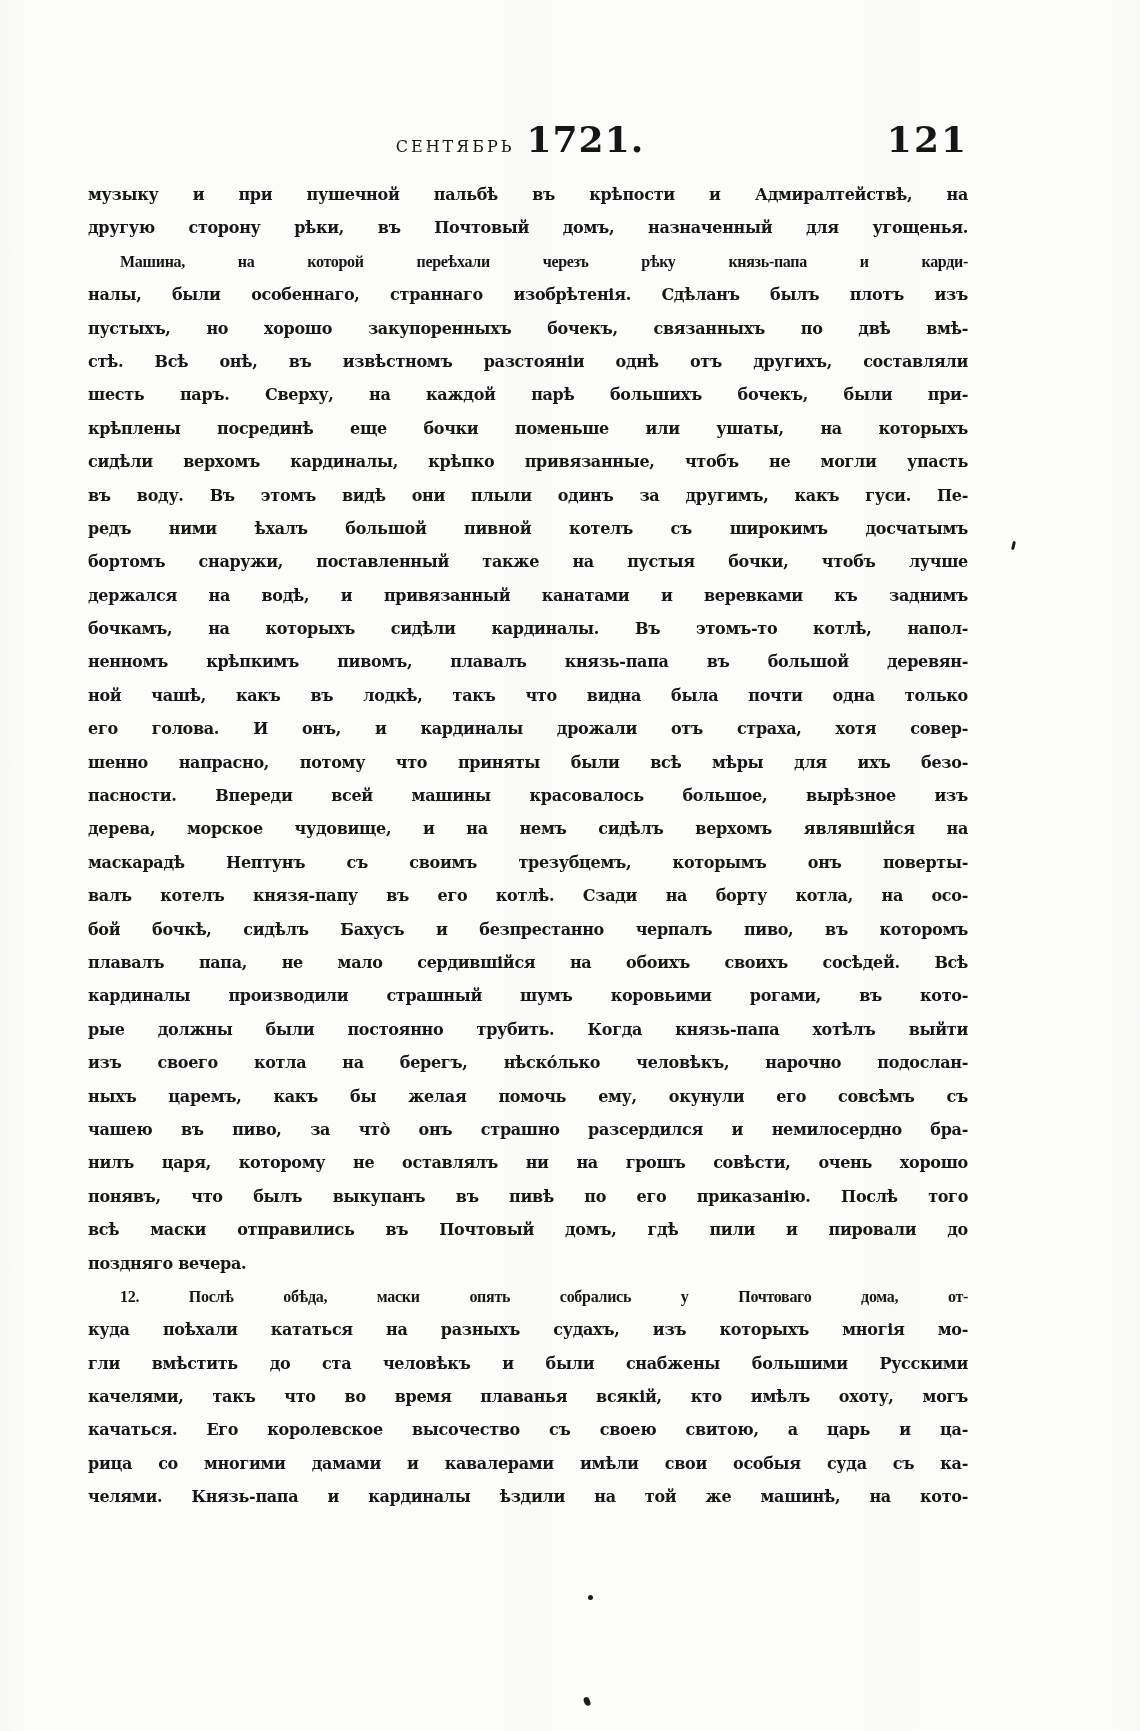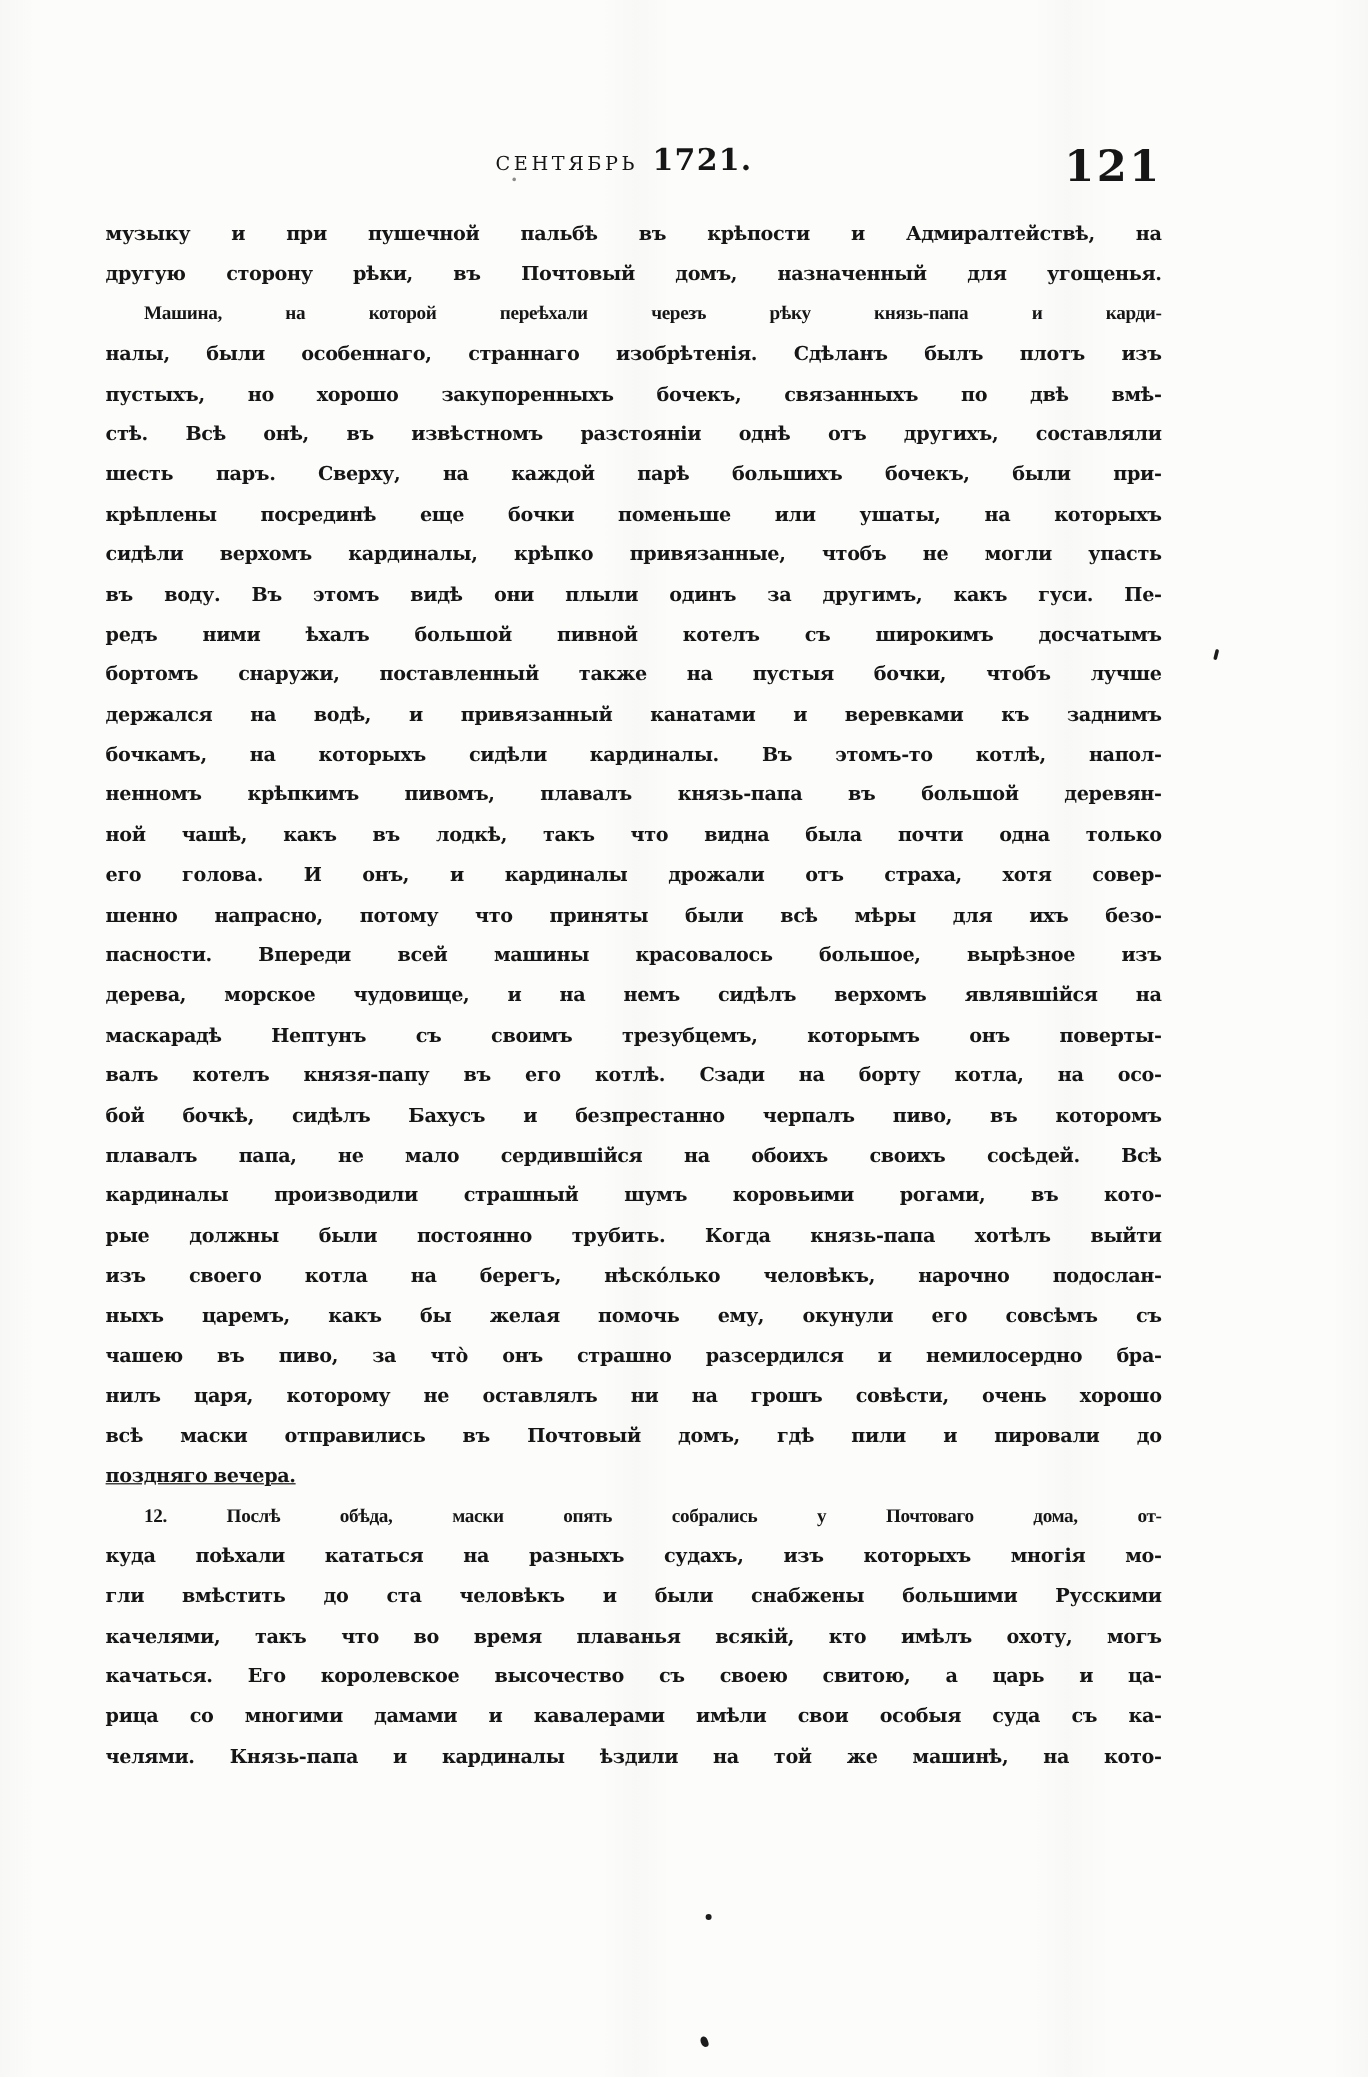--- a/index.html
+++ b/index.html
@@ -39,21 +39,21 @@
   }
   .header-month {
     font-variant: small-caps;
     font-weight: 400;
     font-size: 23px;
     letter-spacing: 3px;
     vertical-align: baseline;
   }
   .header-year {
     font-weight: 700;
-    font-size: 25px;
+    font-size: 36px;
     letter-spacing: 1px;
     margin-left: 12px;
     vertical-align: baseline;
   }
   .page-number {
     position: absolute;
     top: 121px;
     left: 868px;
     width: 100px;
     text-align: right;
@@ -75,21 +75,21 @@
     line-height: 33.4px;
     font-size: 16px;
     font-weight: 700;
     letter-spacing: -0.3px;
     text-align: justify;
     text-align-last: justify;
     white-space: normal;
     overflow: visible;
   }
   .line.indent { padding-left: 32px; font-family: Liberation Serif, serif; }
-  .line.p-end  { text-align-last: left; text-decoration: underline; }
+  .line.p-end  { text-align-last: left; }
 
   
   .speck { position: absolute; background: #1c1c1c; }
   .speck-a { left: 1012px; top: 541px; width: 3px; height: 9px; border-radius: 2px; transform: rotate(14deg); }
   .speck-b { left: 588px;  top: 1595px; width: 5px; height: 5px; border-radius: 50%; }
   .speck-c { left: 584px;  top: 1697px; width: 6px; height: 9px; border-radius: 50% 50% 40% 60%; transform: rotate(-18deg); }
   .speck-d { left: 427px;  top: 148px;  width: 3px; height: 3px; border-radius: 50%; background: #8a8a8a; }
 </style>
 </head>
 <body>
@@ -126,20 +126,21 @@
       <div class="line">маскарадѣ Нептунъ съ своимъ трезубцемъ, которымъ онъ поверты-</div>
       <div class="line">валъ котелъ князя-папу въ его котлѣ. Сзади на борту котла, на осо-</div>
       <div class="line">бой бочкѣ, сидѣлъ Бахусъ и безпрестанно черпалъ пиво, въ которомъ</div>
       <div class="line">плавалъ папа, не мало сердившійся на обоихъ своихъ сосѣдей. Всѣ</div>
       <div class="line">кардиналы производили страшный шумъ коровьими рогами, въ кото-</div>
       <div class="line">рые должны были постоянно трубить. Когда князь-папа хотѣлъ выйти</div>
       <div class="line">изъ своего котла на берегъ, нѣско́лько человѣкъ, нарочно подослан-</div>
       <div class="line">ныхъ царемъ, какъ бы желая помочь ему, окунули его совсѣмъ съ</div>
       <div class="line">чашею въ пиво, за что̀ онъ страшно разсердился и немилосердно бра-</div>
       <div class="line">нилъ царя, которому не оставлялъ ни на грошъ совѣсти, очень хорошо</div>
+      <div class="line">понявъ, что былъ выкупанъ въ пивѣ по его приказанію. Послѣ того</div>
       <div class="line">всѣ маски отправились въ Почтовый домъ, гдѣ пили и пировали до</div>
       <div class="line p-end">поздняго вечера.</div>
       <div class="line indent">12. Послѣ обѣда, маски опять собрались у Почтоваго дома, от-</div>
       <div class="line">куда поѣхали кататься на разныхъ судахъ, изъ которыхъ многія мо-</div>
       <div class="line">гли вмѣстить до ста человѣкъ и были снабжены большими Русскими</div>
       <div class="line">качелями, такъ что во время плаванья всякій, кто имѣлъ охоту, могъ</div>
       <div class="line">качаться. Его королевское высочество съ своею свитою, а царь и ца-</div>
       <div class="line">рица со многими дамами и кавалерами имѣли свои особыя суда съ ка-</div>
       <div class="line">челями. Князь-папа и кардиналы ѣздили на той же машинѣ, на кото-</div>
     </div>

